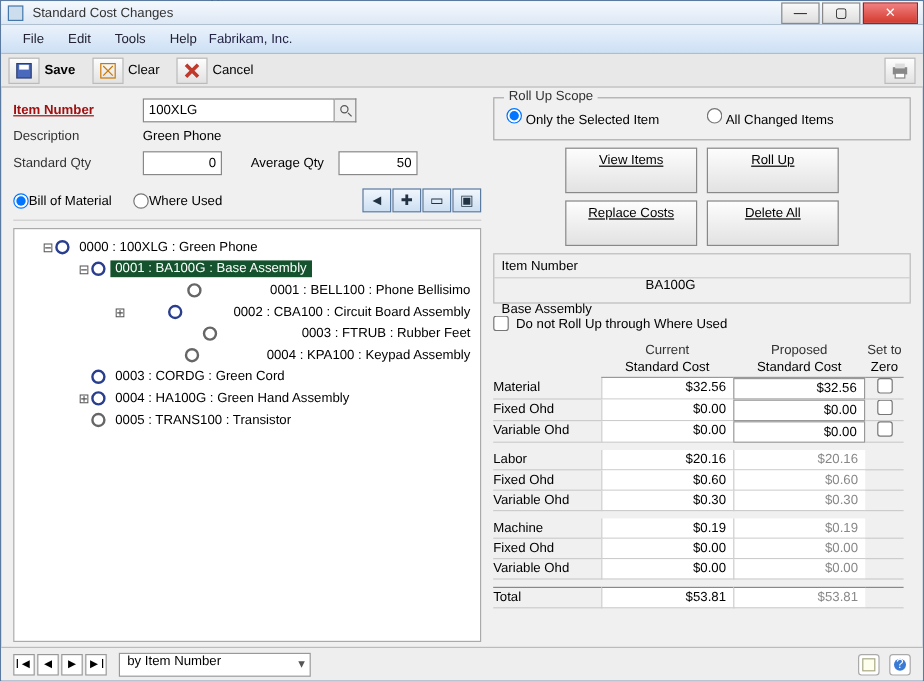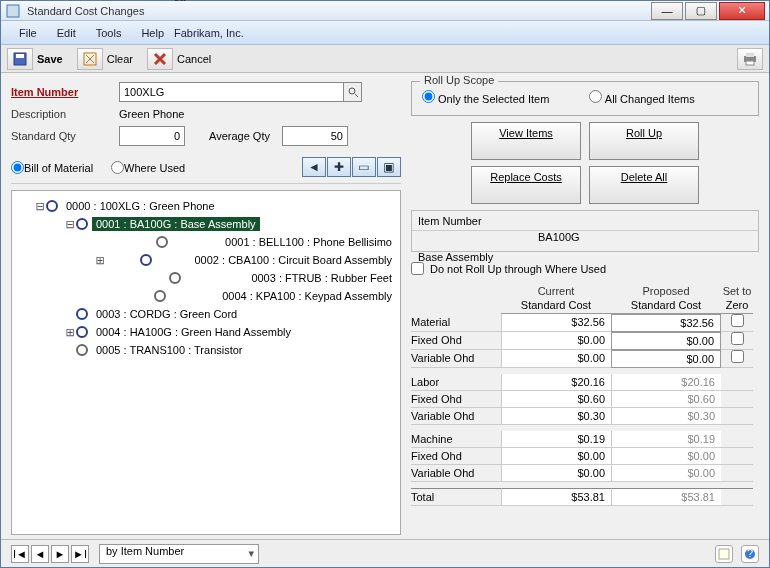--- a/index.html
+++ b/index.html
@@ -141,21 +141,21 @@
             <rect x="4" y="9" width="8" height="4" fill="#fff" stroke="#888"></rect>
           </svg>
       </span>
     </div>
   </div>
 
   <div class="body">
     <div class="left">
       <div class="fieldrow">
         <span class="lbl req">Item Number</span>
-        <input class="txt" style="width: 225px;" value="100XLG">
+        <input class="txt" style="width: 160px;" value="100XLG">
         <span class="lookup">
           <svg width="12" height="12">
               <circle cx="5" cy="5" r="3" fill="none" stroke="#555"></circle>
               <line x1="8" y1="8" x2="11" y2="11" stroke="#555"></line>
             </svg>
         </span>
       </div>
       <div class="fieldrow">
         <span class="lbl">Description</span>
         <span>Green Phone</span>

